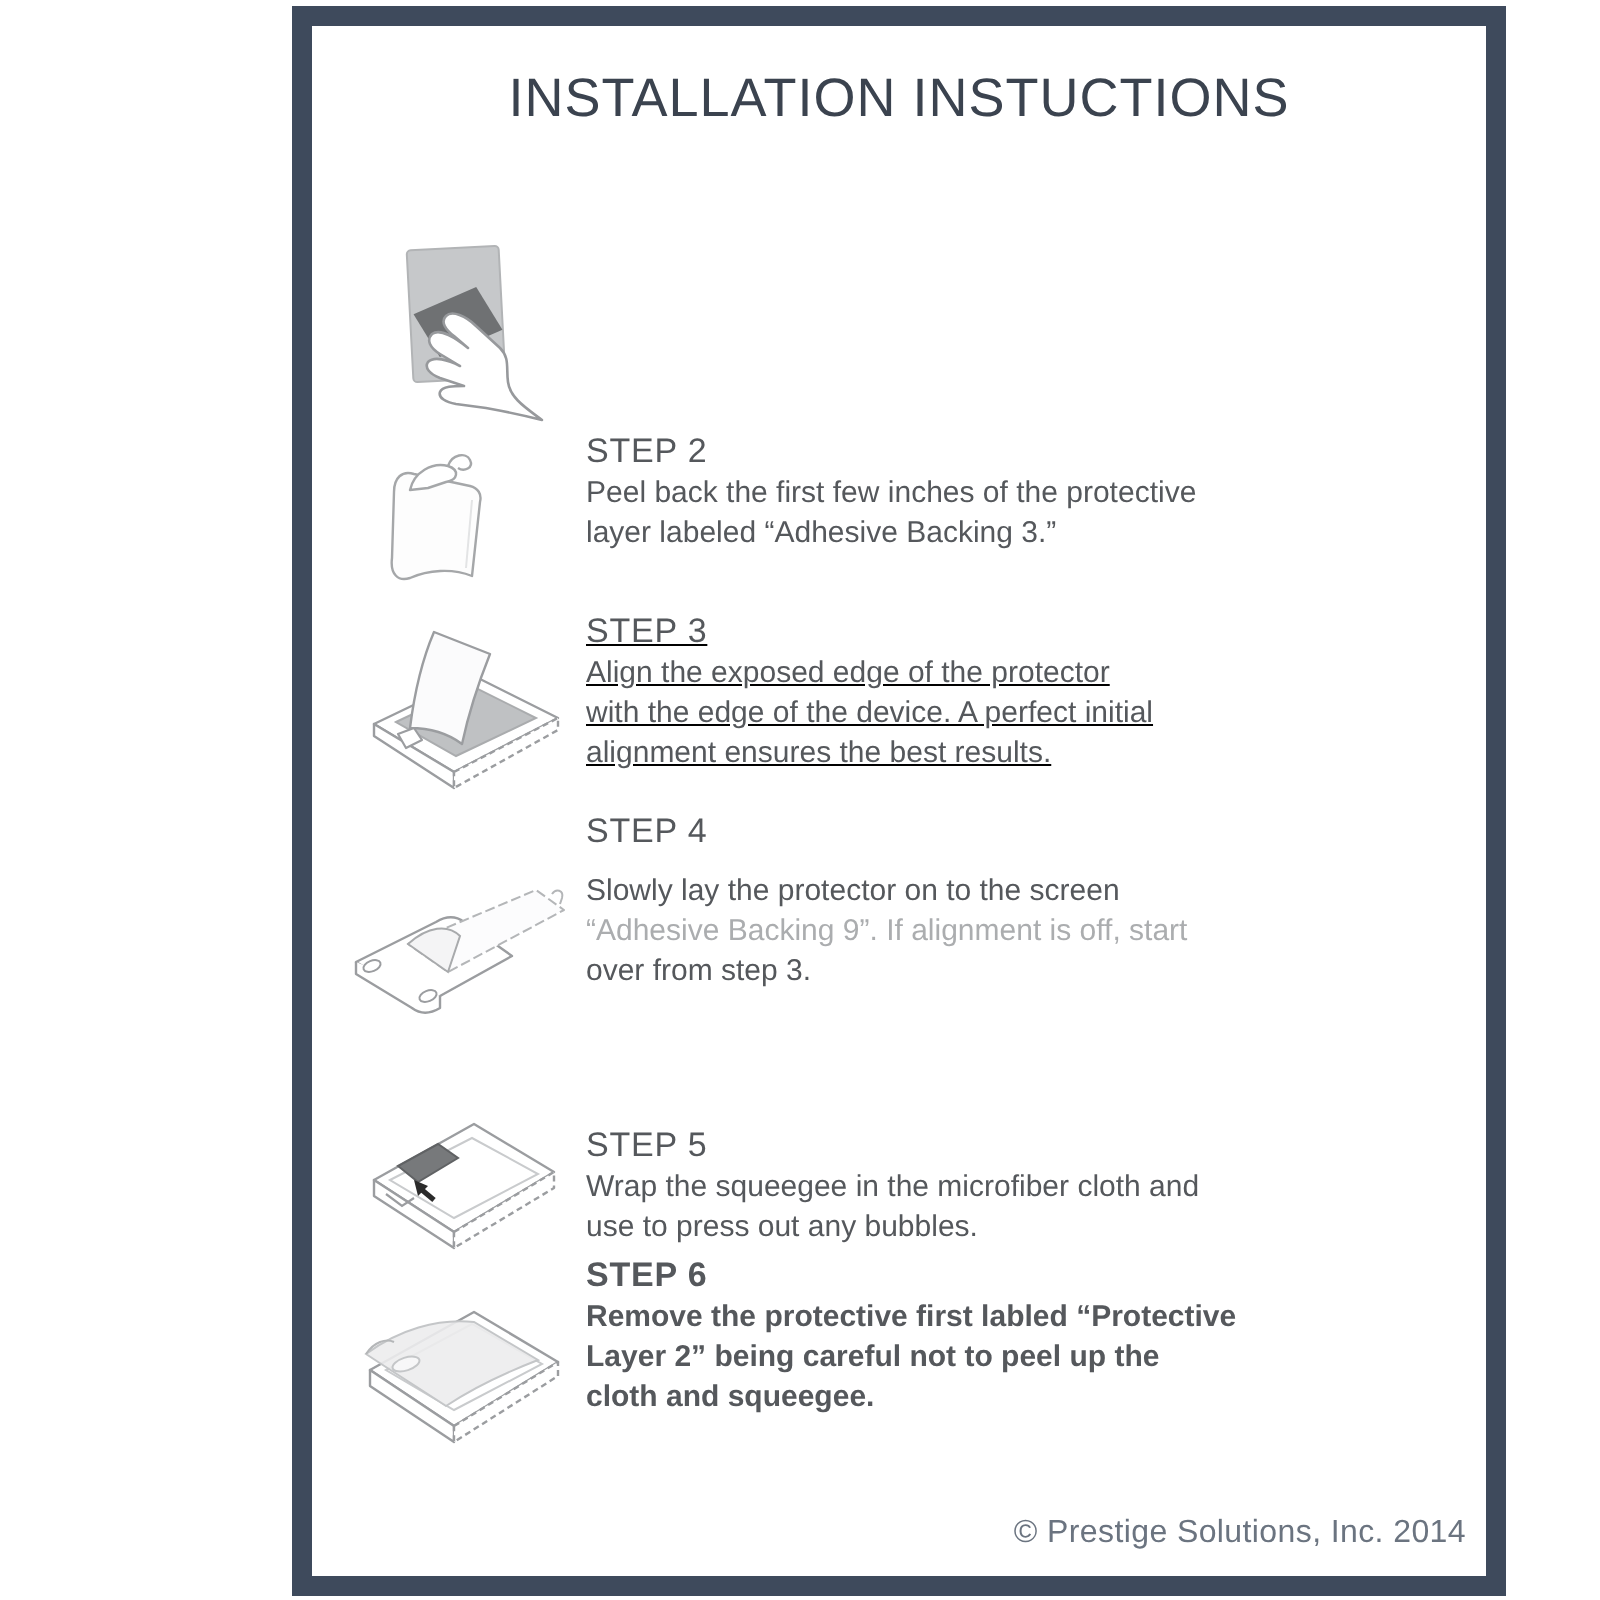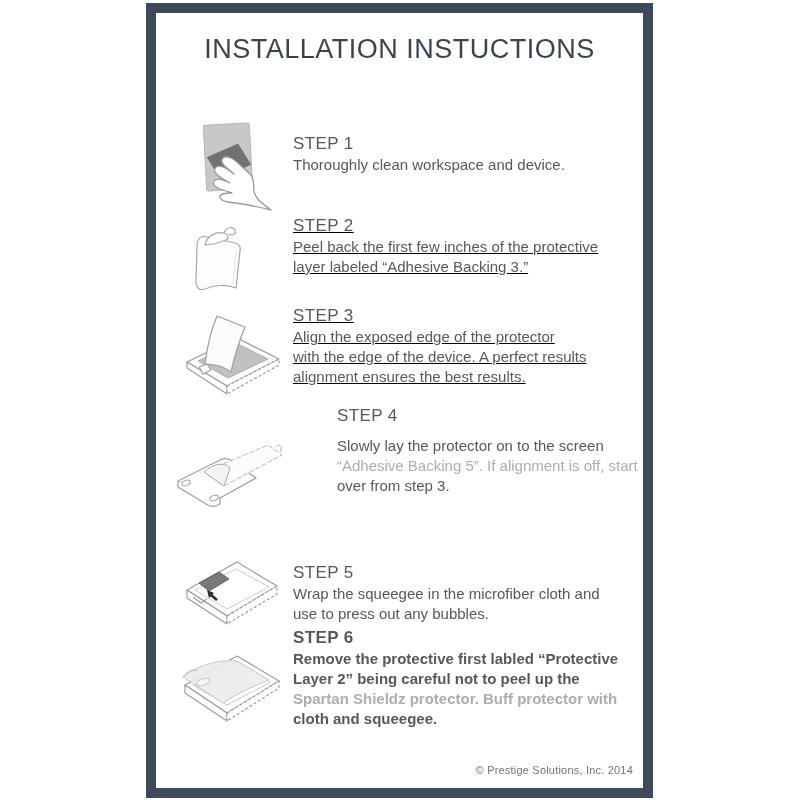--- a/index.html
+++ b/index.html
@@ -3,73 +3,67 @@
 <meta charset="utf-8">
 <style>
   html, body { margin:0; padding:0; }
   body {
     width:800px; height:800px; position:relative;
     background:#ffffff;
     font-family:"Liberation Sans", sans-serif;
     overflow:hidden;
   }
   .frame {
-    position:absolute; left:146px; top:3px; width:507px; height:795px;
+    position:absolute; left:146px; top:3px; width:607px; height:795px;
     box-sizing:border-box; border:10px solid #3e4a5c; background:#ffffff;
   }
   .title {
     position:absolute; top:20px; left:0; width:100%;
     text-align:center; font-size:27px; line-height:32px;
     letter-spacing:0.5px; color:#3b434f; font-weight:400;
   }
   .step-text { position:absolute; left:137px; width:335px; }
   .step-label {
     font-size:17px; line-height:22px; color:#55585c; letter-spacing:0.4px;
   }
   .step-lines .line {
     font-size:15px; line-height:20px; color:#55585c; white-space:nowrap;
   }
   .step-lines .line.light { color:#abadaf; }
-  .s1 { top:120px; } .s2 { top:202px;text-decoration:underline; } .s3 { top:292px;text-decoration:underline; }
-  .s4 { top:392px;margin-left:44px; } .s5 { top:527px;margin-top:22px; } .s6 { top:614px;font-weight:bold; }
+  .s1 { top:120px; } .s2 { top:202px; } .s3 { top:292px;text-decoration:underline; }
+  .s4 { top:392px; } .s5 { top:527px;margin-top:22px; } .s6 { top:614px;font-weight:bold; }
   .s4 .step-lines { margin-top:9px; }
   .icon { position:absolute; }
   .i1 { left:37px;  top:107px; width:82px;  height:92px; }
   .i2 { left:34px;  top:211px; width:64px;  height:74px; }
   .i3 { left:25px;  top:291px; width:106px; height:94px; }
   .i4 { left:18px;  top:421px; width:118px; height:86px; }
   .i5 { left:25px;  top:537px; width:104px; height:84px; }
   .i6 { left:23px;  top:628px; width:110px; height:90px; }
   .icon svg { width:100%; height:100%; display:block; }
   .footer {
     position:absolute; right:10px; bottom:12px;
-    font-size:11px; color:#6b7480; letter-spacing:0.2px;
+    font-size:16px; color:#6b7480; letter-spacing:0.2px;
   }
 </style>
 </head>
 <body>
 
 <div class="frame">
 
   <div class="title">INSTALLATION INSTUCTIONS</div>
 
   <div class="icon i1">
     <svg viewBox="0 0 82 92" xmlns="http://www.w3.org/2000/svg">
       <rect x="12" y="4" width="46" height="66" rx="2" fill="#c6c8ca" stroke="#b2b4b6" stroke-width="1" transform="rotate(-3 35 37)"></rect>
       <polygon points="14,36 46,24 58,46 26,58" fill="#6f7173" transform="rotate(-3 36 41)"></polygon>
       <path d="M78 90 C70 84 62 79 61 71 C60 64 62 59 57 54 L45 43 C40 38 33 35 30 38 C27 41 30 45 34 48 L41 54 C35 49 27 44 23 47 C20 50 22 54 27 57 L37 63 C31 60 24 58 21 61 C19 64 22 67 27 69 L39 73 C34 73 28 73 27 76 C26 79 30 81 35 82 L50 84 C61 86 70 88 78 90 Z" fill="#ffffff" stroke="#97999c" stroke-width="1.3" stroke-linejoin="round"></path>
     </svg>
   </div>
 
-  <div class="step-text s1">
-    <div class="step-label">STEP 1</div>
-    <div class="step-lines">
-        <div class="line dark">Thoroughly clean workspace and device.</div>
-      </div>
-  </div>
 
   <div class="icon i2">
     <svg viewBox="0 0 64 74" xmlns="http://www.w3.org/2000/svg">
       <path d="M7 22 C7 15 11 11 17 13 L45 19 C49 20 51 23 50 27 L46 64 C36 60 24 61 15 65 C9 67 5 63 6 55 Z" fill="#fdfdfd" stroke="#a5a7a9" stroke-width="1.2" stroke-linejoin="round"></path>
       <path d="M46 26 L43 60" stroke="#e3e4e5" stroke-width="1" fill="none"></path>
       <path d="M15 21 C17 12 26 7 34 9 C40 11 39 16 33 17 L24 20 Z" fill="#ffffff" stroke="#a5a7a9" stroke-width="1.2" stroke-linejoin="round"></path>
       <path d="M34 9 C36 3 43 2 45 6 C47 10 42 12 39 10" fill="none" stroke="#a5a7a9" stroke-width="1.2"></path>
     </svg>
   </div>
 
@@ -89,42 +83,42 @@
       <polygon points="46,82 98,55 98,61 46,90" fill="#ffffff" stroke="#9b9da0" stroke-width="1.2" stroke-linejoin="round" stroke-dasharray="3 2"></polygon>
       <path d="M24 60 C26 44 30 26 36 12 L64 23 C58 38 53 54 50 68 C42 62 32 60 24 60 Z" fill="#fbfbfc" stroke="#9b9da0" stroke-width="1.2" stroke-linejoin="round"></path>
       <path d="M26 60 L18 63 L22 70 L30 66 Z" fill="#ffffff" stroke="#9b9da0" stroke-width="1.1" stroke-linejoin="round"></path>
     </svg>
   </div>
 
   <div class="step-text s3">
     <div class="step-label">STEP 3</div>
     <div class="step-lines">
         <div class="line dark">Align the exposed edge of the protector</div>
-        <div class="line dark">with the edge of the device. A perfect results</div>
+        <div class="line dark">with the edge of the device. A perfect initial</div>
         <div class="line dark">alignment ensures the best results.</div>
       </div>
   </div>
 
   <div class="icon i4">
     <svg viewBox="0 0 118 86" xmlns="http://www.w3.org/2000/svg">
       <path d="M4 47 L44 27 C49 24 54 24 58 27 L82 44 L46 64 C41 67 36 67 32 64 Z" fill="#ffffff" stroke="#9b9da0" stroke-width="1.2" stroke-linejoin="round"></path>
       <path d="M4 47 L4 53 L32 70 C36 73 41 73 46 70 L46 64" fill="#ffffff" stroke="#9b9da0" stroke-width="1.2" stroke-linejoin="round"></path>
       <polygon points="30,38 94,11 108,21 50,52" fill="#fcfcfd" stroke="#b4b6b8" stroke-width="1" stroke-linejoin="round" stroke-dasharray="5 2"></polygon>
       <path d="M30 38 C40 29 50 28 56 34 L50 52 Z" fill="#f4f4f5" stroke="#a8aaac" stroke-width="1"></path>
       <path d="M102 13 C104 10 108 11 107 15 L106 18" fill="none" stroke="#b4b6b8" stroke-width="1"></path>
       <ellipse cx="12" cy="49" rx="4.5" ry="2.6" fill="#ffffff" stroke="#9b9da0" stroke-width="1" transform="rotate(-22 12 49)"></ellipse>
       <ellipse cx="40" cy="64" rx="4.5" ry="2.6" fill="#ffffff" stroke="#9b9da0" stroke-width="1" transform="rotate(-22 40 64)"></ellipse>
     </svg>
   </div>
 
   <div class="step-text s4">
     <div class="step-label">STEP 4</div>
     <div class="step-lines">
         <div class="line dark">Slowly lay the protector on to the screen</div>
-        <div class="line light">“Adhesive Backing 5”. If alignment is off, start</div>
+        <div class="line light">“Adhesive Backing 9”. If alignment is off, start</div>
         <div class="line dark">over from step 3.</div>
       </div>
   </div>
 
   <div class="icon i5">
     <svg viewBox="0 0 104 84" xmlns="http://www.w3.org/2000/svg">
       <polygon points="6,40 56,12 96,36 46,66" fill="#ffffff" stroke="#9b9da0" stroke-width="1.2" stroke-linejoin="round"></polygon>
       <polygon points="14,40 55,19 88,37 46,59" fill="none" stroke="#c9cbcd" stroke-width="1"></polygon>
       <polygon points="6,40 46,66 46,74 6,48" fill="#ffffff" stroke="#9b9da0" stroke-width="1.2" stroke-linejoin="round"></polygon>
       <polygon points="46,66 96,36 96,44 46,74" fill="#ffffff" stroke="#9b9da0" stroke-width="1.2" stroke-linejoin="round" stroke-dasharray="3 2"></polygon>
@@ -153,19 +147,18 @@
       <path d="M4 36 C8 30 14 28 18 30" stroke="#b4b6b8" stroke-width="1" fill="none"></path>
       <ellipse cx="24" cy="41" rx="7" ry="3.2" fill="#f7f7f8" stroke="#c4c6c8" stroke-width="1" transform="rotate(-18 24 41)"></ellipse>
     </svg>
   </div>
 
   <div class="step-text s6">
     <div class="step-label">STEP 6</div>
     <div class="step-lines">
         <div class="line dark">Remove the protective first labled “Protective</div>
         <div class="line dark">Layer 2” being careful not to peel up the</div>
-        <div class="line light">Spartan Shieldz protector. Buff protector with</div>
         <div class="line dark">cloth and squeegee.</div>
       </div>
   </div>
 
   <div class="footer">© Prestige Solutions, Inc. 2014</div>
 </div>
 
 </body></html>

